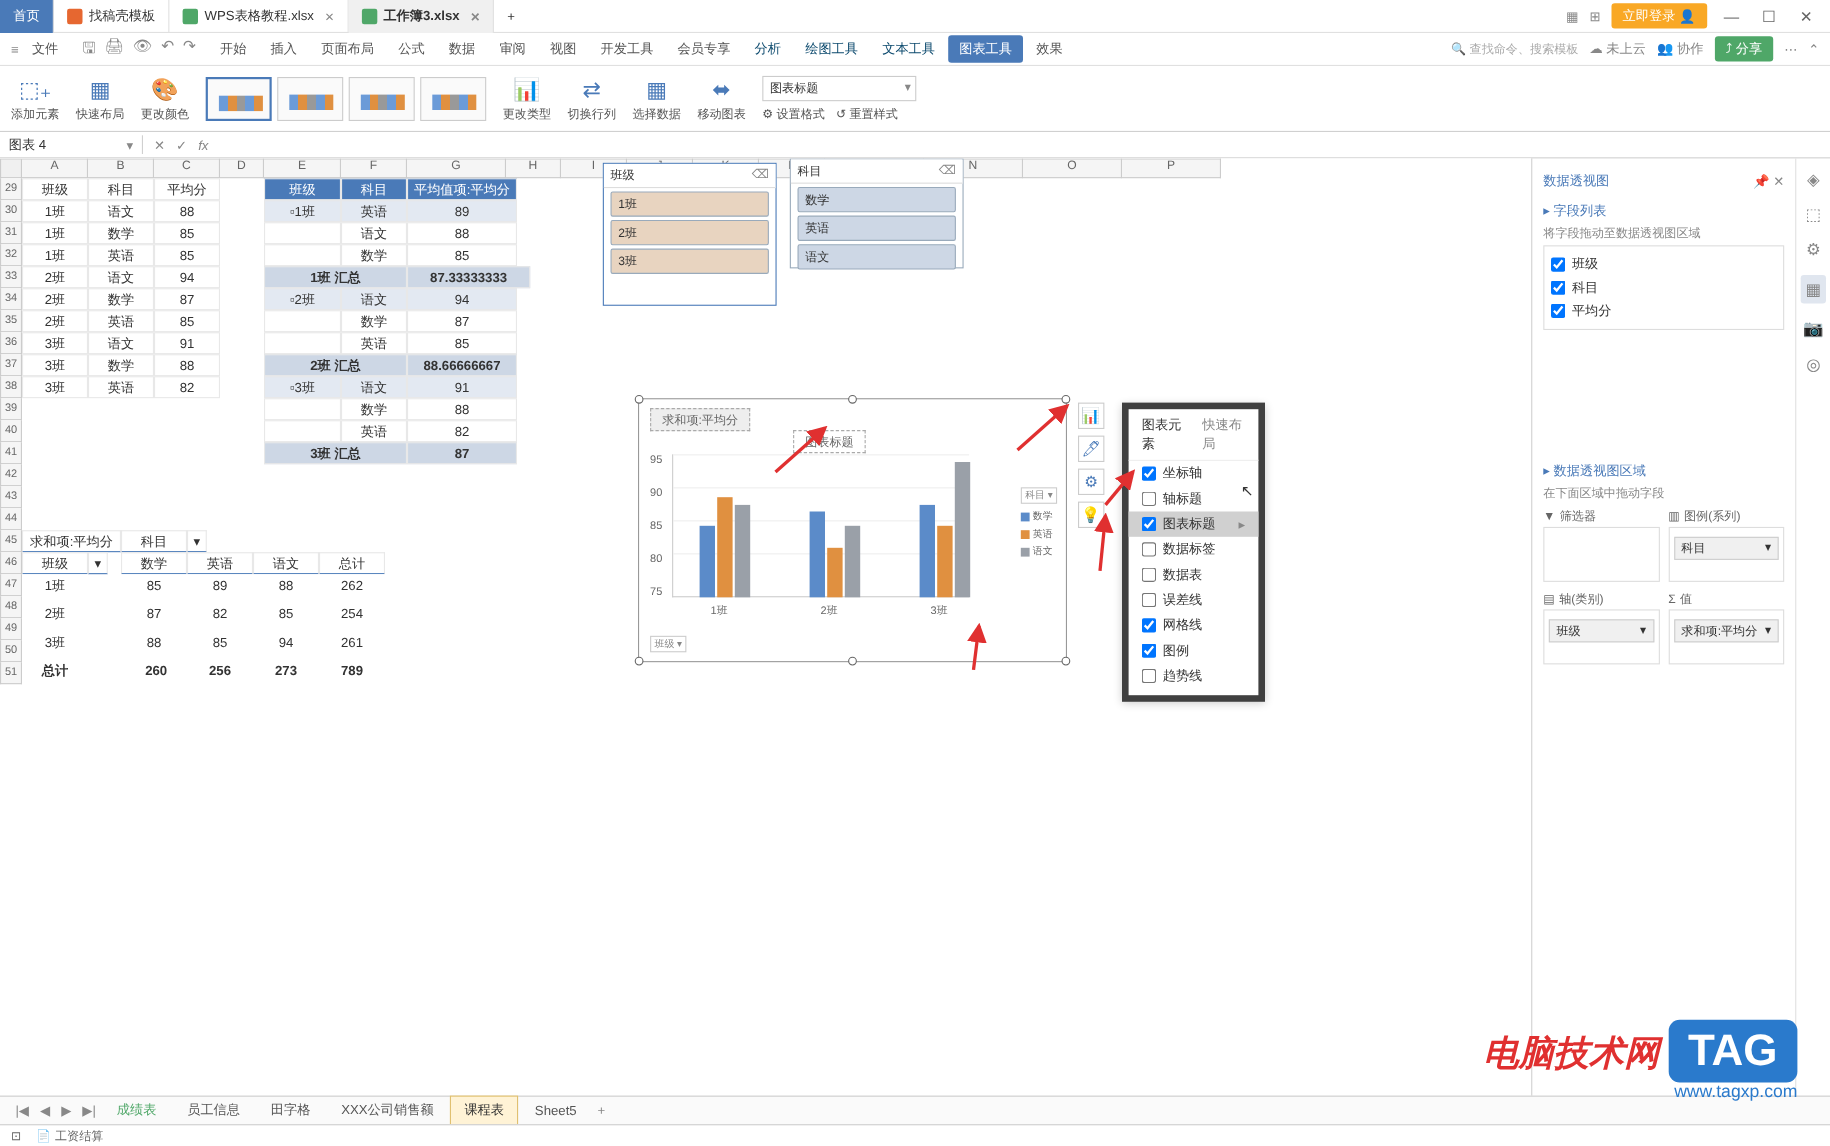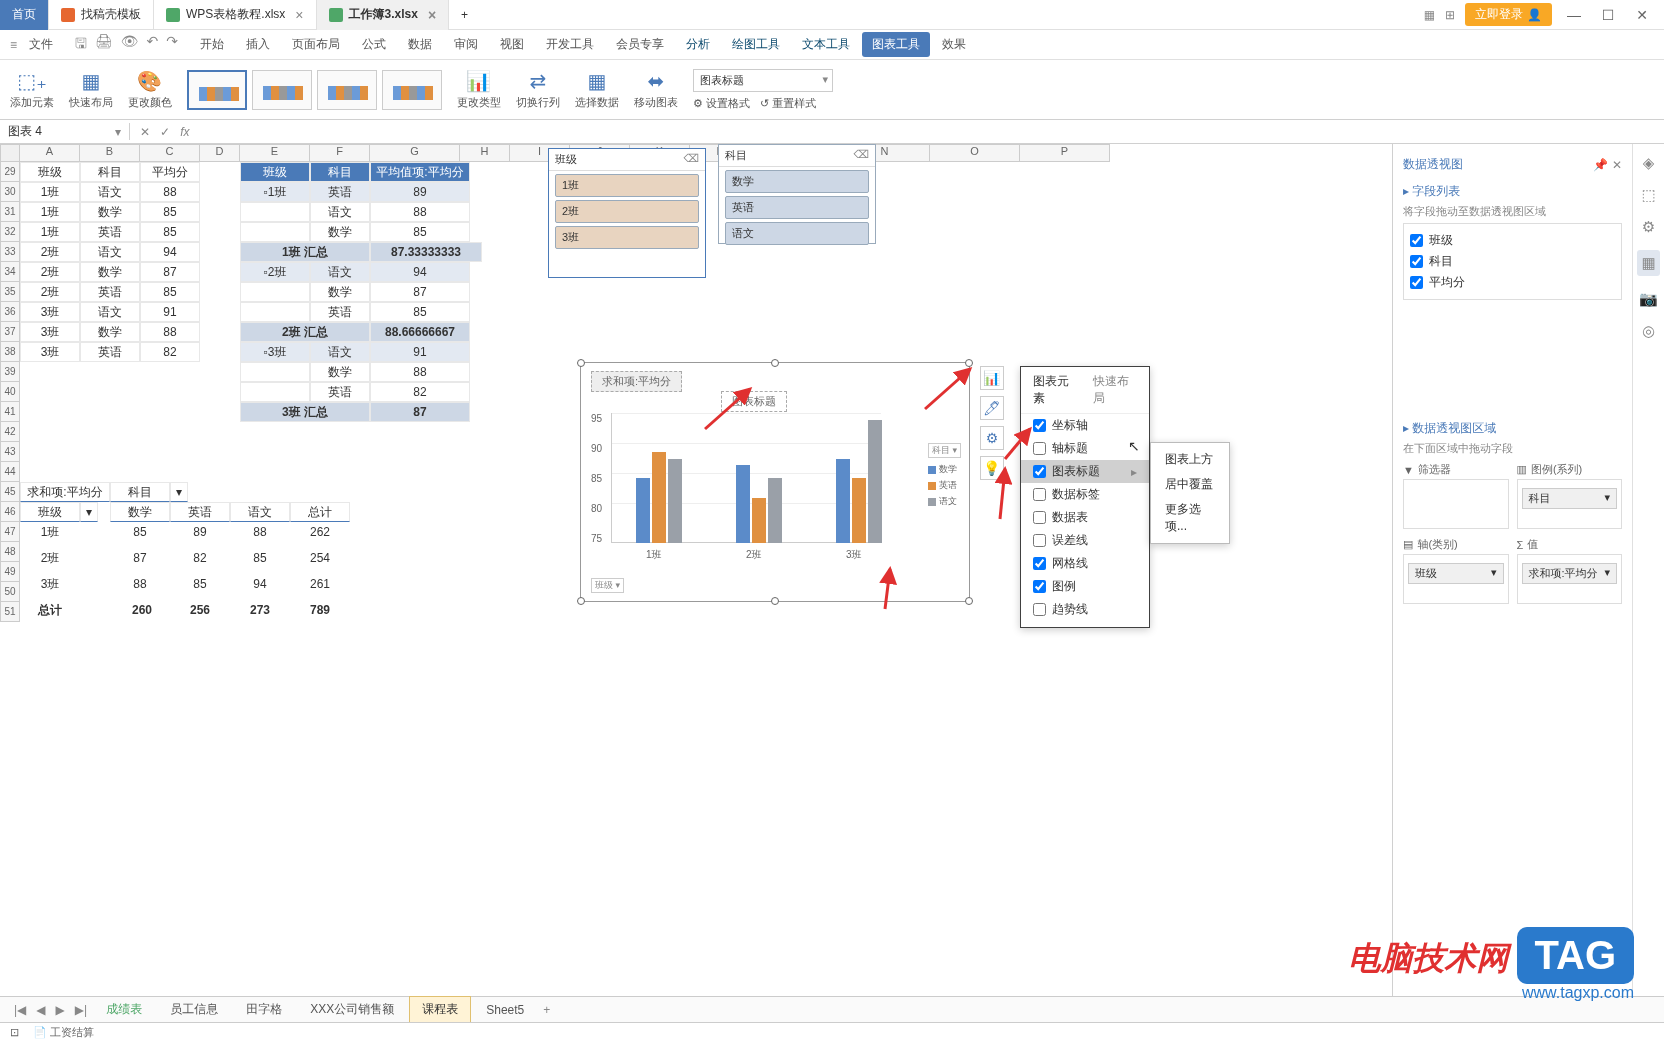--- a/index.html
+++ b/index.html
@@ -80,21 +80,21 @@
 .axis-label { position: absolute; font-size: 10px; color: #666; text-align: center; }
 .bar { position: absolute; width: 14px; }
 .legend-item { font-size: 9px; color: #666; display: flex; align-items: center; gap: 3px; }
 .legend-sq { width: 8px; height: 8px; }
 
 
 .chart-tools { position: absolute; display: flex; flex-direction: column; gap: 6px; }
 .chart-tool-btn { width: 24px; height: 24px; border: 1px solid #ccc; background: #fff; display: flex; align-items: center; justify-content: center; color: #4a7ab8; font-size: 14px; }
 
 
-.chart-popup { position: absolute; background: #fff; border: 1px solid #404040; box-shadow: 0 2px 8px rgba(0,0,0,0.2); padding: 6px 0; font-size: 12px; }
+.chart-popup { position: absolute; background: #fff; border: 6px solid #404040; box-shadow: 0 2px 8px rgba(0,0,0,0.2); padding: 6px 0; font-size: 12px; }
 .popup-tabs { display: flex; gap: 16px; padding: 0 12px 6px; border-bottom: 1px solid #eee; }
 .popup-tab { color: #888; }
 .popup-tab.active { color: #333; }
 .popup-row { display: flex; align-items: center; gap: 6px; padding: 3px 12px; }
 .popup-row.sel { background: #d0d0d0; }
 .popup-row input[type=checkbox] { width: 13px; height: 13px; }
 .submenu { position: absolute; background: #fff; border: 1px solid #bbb; box-shadow: 0 2px 8px rgba(0,0,0,0.2); padding: 4px 0; }
 .submenu-row { padding: 4px 14px; font-size: 12px; }
 
 
@@ -181,20 +181,28 @@
   <span class="menu-item">数据</span>
   <span class="menu-item">审阅</span>
   <span class="menu-item">视图</span>
   <span class="menu-item">开发工具</span>
   <span class="menu-item">会员专享</span>
   <span class="menu-item green">分析</span>
   <span class="menu-item green">绘图工具</span>
   <span class="menu-item green">文本工具</span>
   <span class="menu-item tool">图表工具</span>
   <span class="menu-item">效果</span>
+  <div class="menubar-right">
+    <span class="search-box">🔍 <span>查找命令、搜索模板</span></span>
+    <span style="color:#888">☁ <span>未上云</span></span>
+    <span style="color:#888">👥 <span>协作</span></span>
+    <span class="share-btn">⤴ <span>分享</span></span>
+    <span style="color:#888">⋯</span>
+    <span style="color:#888">⌃</span>
+  </div>
 </div>
 
 <div class="ribbon">
   <div class="ribbon-group">
       <span class="ribbon-icon">⬚₊</span>
       <span class="ribbon-label">添加元素</span>
     </div>
   <div class="ribbon-group">
       <span class="ribbon-icon">▦</span>
       <span class="ribbon-label">快速布局</span>
@@ -514,25 +522,20 @@
             <input type="checkbox" checked="" style="">
             <span>图例</span>
           </div>
           <div class="popup-row">
             <input type="checkbox" style="">
             <span>趋势线</span>
           </div>
         </div>
     </div>
 
-    <div class="submenu" style="left:1150px;top:298px;width:80px">
-      <div class="submenu-row">图表上方</div>
-      <div class="submenu-row">居中覆盖</div>
-      <div class="submenu-row">更多选项...</div>
-    </div>
 
     <div style="position:absolute;left:1128px;top:294px;font-size:14px">↖</div>
 
     <svg class="arrow" style="left:700px;top:240px" width="60" height="50">
         <defs>
           <marker id="ah1" markerWidth="6" markerHeight="6" refX="5" refY="3" orient="auto">
             <path d="M0,0 L6,3 L0,6 Z" fill="#e03030"></path>
           </marker>
         </defs>
         <line x1="5" y1="45" x2="50" y2="5" stroke="#e03030" stroke-width="3" marker-end="url(#ah1)"></line>

